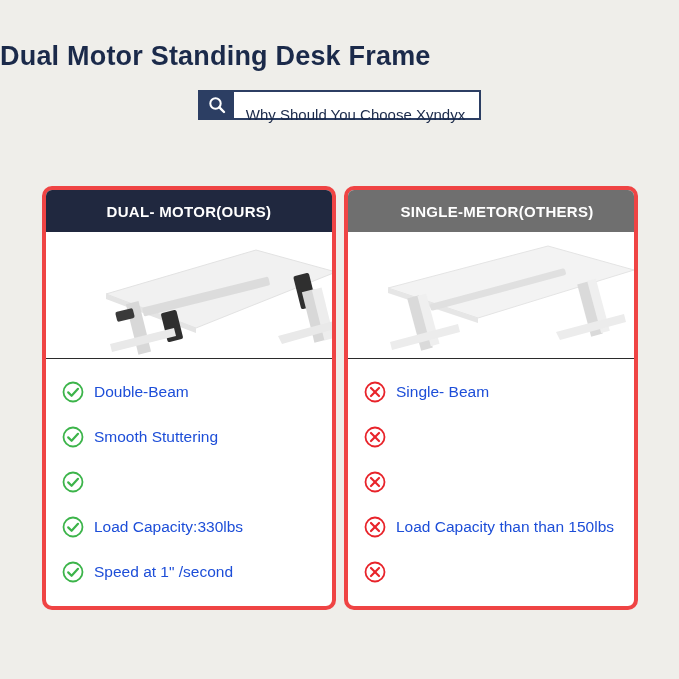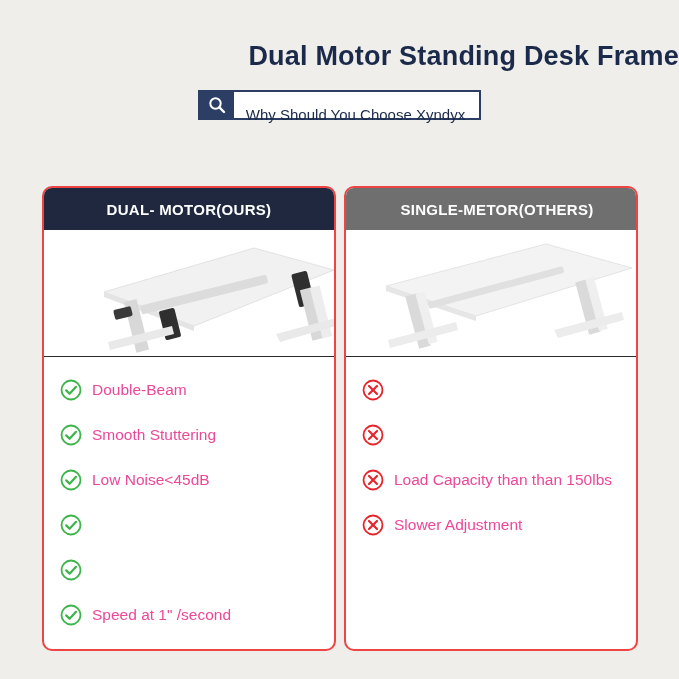--- a/index.html
+++ b/index.html
@@ -13,21 +13,21 @@
     font-family: "Liberation Sans", sans-serif;
     overflow: hidden;
   }
   .page {
     position: relative;
     width: 679px;
     height: 679px;
     box-sizing: border-box;
   }
   .title {
-    text-align: right;
+    text-align: left;
     font-size: 27px;
     font-weight: bold;
     color: #1b2a4a;
     letter-spacing: 0.2px;
     padding-top: 42px;
     line-height: 1.1;
   }
   .subtitle-wrap {
     display: flex;
     justify-content: center;
@@ -63,21 +63,21 @@
     position: absolute;
     left: 42px;
     top: 186px;
     width: 596px;
     display: flex;
     gap: 8px;
   }
   .col {
     width: 294px;
     background: #ffffff;
-    border: 2px solid #ef4444;
+    border: 4px solid #ef4444;
     border-radius: 10px;
     box-sizing: border-box;
     overflow: hidden;
     display: flex;
     flex-direction: column;
   }
   .col-head {
     height: 42px;
     display: flex;
     align-items: center;
@@ -108,21 +108,21 @@
     padding-left: 16px;
   }
   .mark {
     width: 22px;
     height: 22px;
     flex: none;
     margin-right: 10px;
   }
   .row-text {
     font-size: 15.5px;
-    color: #ec4899;
+    color: #1d4ed8;
     white-space: nowrap;
   }
 </style>
 </head>
 <body>
 
 <div class="page">
 
   <div class="title">Dual Motor Standing Desk Frame</div>
 
@@ -184,37 +184,29 @@
           </span>
           <span class="row-text">Smooth Stuttering</span>
         </div>
         <div class="row">
           <span class="mark">
             <svg width="22" height="22" viewBox="0 0 22 22">
               <circle cx="11" cy="11" r="9.5" fill="none" stroke="#3cb44a" stroke-width="1.8"></circle>
               <polyline points="6.2,11.4 9.6,14.8 16,7.8" fill="none" stroke="#3cb44a" stroke-width="2.2" stroke-linecap="round" stroke-linejoin="round"></polyline>
             </svg>
           </span>
-          <span class="row-text">Low Noise&lt;45dB</span>
-        </div>
-        <div class="row">
-          <span class="mark">
-            <svg width="22" height="22" viewBox="0 0 22 22">
-              <circle cx="11" cy="11" r="9.5" fill="none" stroke="#3cb44a" stroke-width="1.8"></circle>
-              <polyline points="6.2,11.4 9.6,14.8 16,7.8" fill="none" stroke="#3cb44a" stroke-width="2.2" stroke-linecap="round" stroke-linejoin="round"></polyline>
-            </svg>
-          </span>
-        </div>
-        <div class="row">
-          <span class="mark">
-            <svg width="22" height="22" viewBox="0 0 22 22">
-              <circle cx="11" cy="11" r="9.5" fill="none" stroke="#3cb44a" stroke-width="1.8"></circle>
-              <polyline points="6.2,11.4 9.6,14.8 16,7.8" fill="none" stroke="#3cb44a" stroke-width="2.2" stroke-linecap="round" stroke-linejoin="round"></polyline>
-            </svg>
-          </span>
+        </div>
+        <div class="row">
+          <span class="mark">
+            <svg width="22" height="22" viewBox="0 0 22 22">
+              <circle cx="11" cy="11" r="9.5" fill="none" stroke="#3cb44a" stroke-width="1.8"></circle>
+              <polyline points="6.2,11.4 9.6,14.8 16,7.8" fill="none" stroke="#3cb44a" stroke-width="2.2" stroke-linecap="round" stroke-linejoin="round"></polyline>
+            </svg>
+          </span>
+          <span class="row-text">Load Capacity:330lbs</span>
         </div>
         <div class="row">
           <span class="mark">
             <svg width="22" height="22" viewBox="0 0 22 22">
               <circle cx="11" cy="11" r="9.5" fill="none" stroke="#3cb44a" stroke-width="1.8"></circle>
               <polyline points="6.2,11.4 9.6,14.8 16,7.8" fill="none" stroke="#3cb44a" stroke-width="2.2" stroke-linecap="round" stroke-linejoin="round"></polyline>
             </svg>
           </span>
           <span class="row-text">Speed at 1" /second</span>
         </div>
@@ -244,20 +236,30 @@
       </div>
       <div class="list">
         <div class="row">
           <span class="mark">
             <svg width="22" height="22" viewBox="0 0 22 22">
               <circle cx="11" cy="11" r="9.5" fill="none" stroke="#e8232a" stroke-width="1.8"></circle>
               <line x1="7" y1="7" x2="15" y2="15" stroke="#e8232a" stroke-width="2.2" stroke-linecap="round"></line>
               <line x1="15" y1="7" x2="7" y2="15" stroke="#e8232a" stroke-width="2.2" stroke-linecap="round"></line>
             </svg>
           </span>
+          <span class="row-text">Single- Beam</span>
+        </div>
+        <div class="row">
+          <span class="mark">
+            <svg width="22" height="22" viewBox="0 0 22 22">
+              <circle cx="11" cy="11" r="9.5" fill="none" stroke="#e8232a" stroke-width="1.8"></circle>
+              <line x1="7" y1="7" x2="15" y2="15" stroke="#e8232a" stroke-width="2.2" stroke-linecap="round"></line>
+              <line x1="15" y1="7" x2="7" y2="15" stroke="#e8232a" stroke-width="2.2" stroke-linecap="round"></line>
+            </svg>
+          </span>
         </div>
         <div class="row">
           <span class="mark">
             <svg width="22" height="22" viewBox="0 0 22 22">
               <circle cx="11" cy="11" r="9.5" fill="none" stroke="#e8232a" stroke-width="1.8"></circle>
               <line x1="7" y1="7" x2="15" y2="15" stroke="#e8232a" stroke-width="2.2" stroke-linecap="round"></line>
               <line x1="15" y1="7" x2="7" y2="15" stroke="#e8232a" stroke-width="2.2" stroke-linecap="round"></line>
             </svg>
           </span>
         </div>
@@ -272,19 +274,18 @@
           <span class="row-text">Load Capacity than than 150lbs</span>
         </div>
         <div class="row">
           <span class="mark">
             <svg width="22" height="22" viewBox="0 0 22 22">
               <circle cx="11" cy="11" r="9.5" fill="none" stroke="#e8232a" stroke-width="1.8"></circle>
               <line x1="7" y1="7" x2="15" y2="15" stroke="#e8232a" stroke-width="2.2" stroke-linecap="round"></line>
               <line x1="15" y1="7" x2="7" y2="15" stroke="#e8232a" stroke-width="2.2" stroke-linecap="round"></line>
             </svg>
           </span>
-          <span class="row-text">Slower Adjustment</span>
         </div>
       </div>
     </div>
 
   </div>
 </div>
 
 </body></html>

